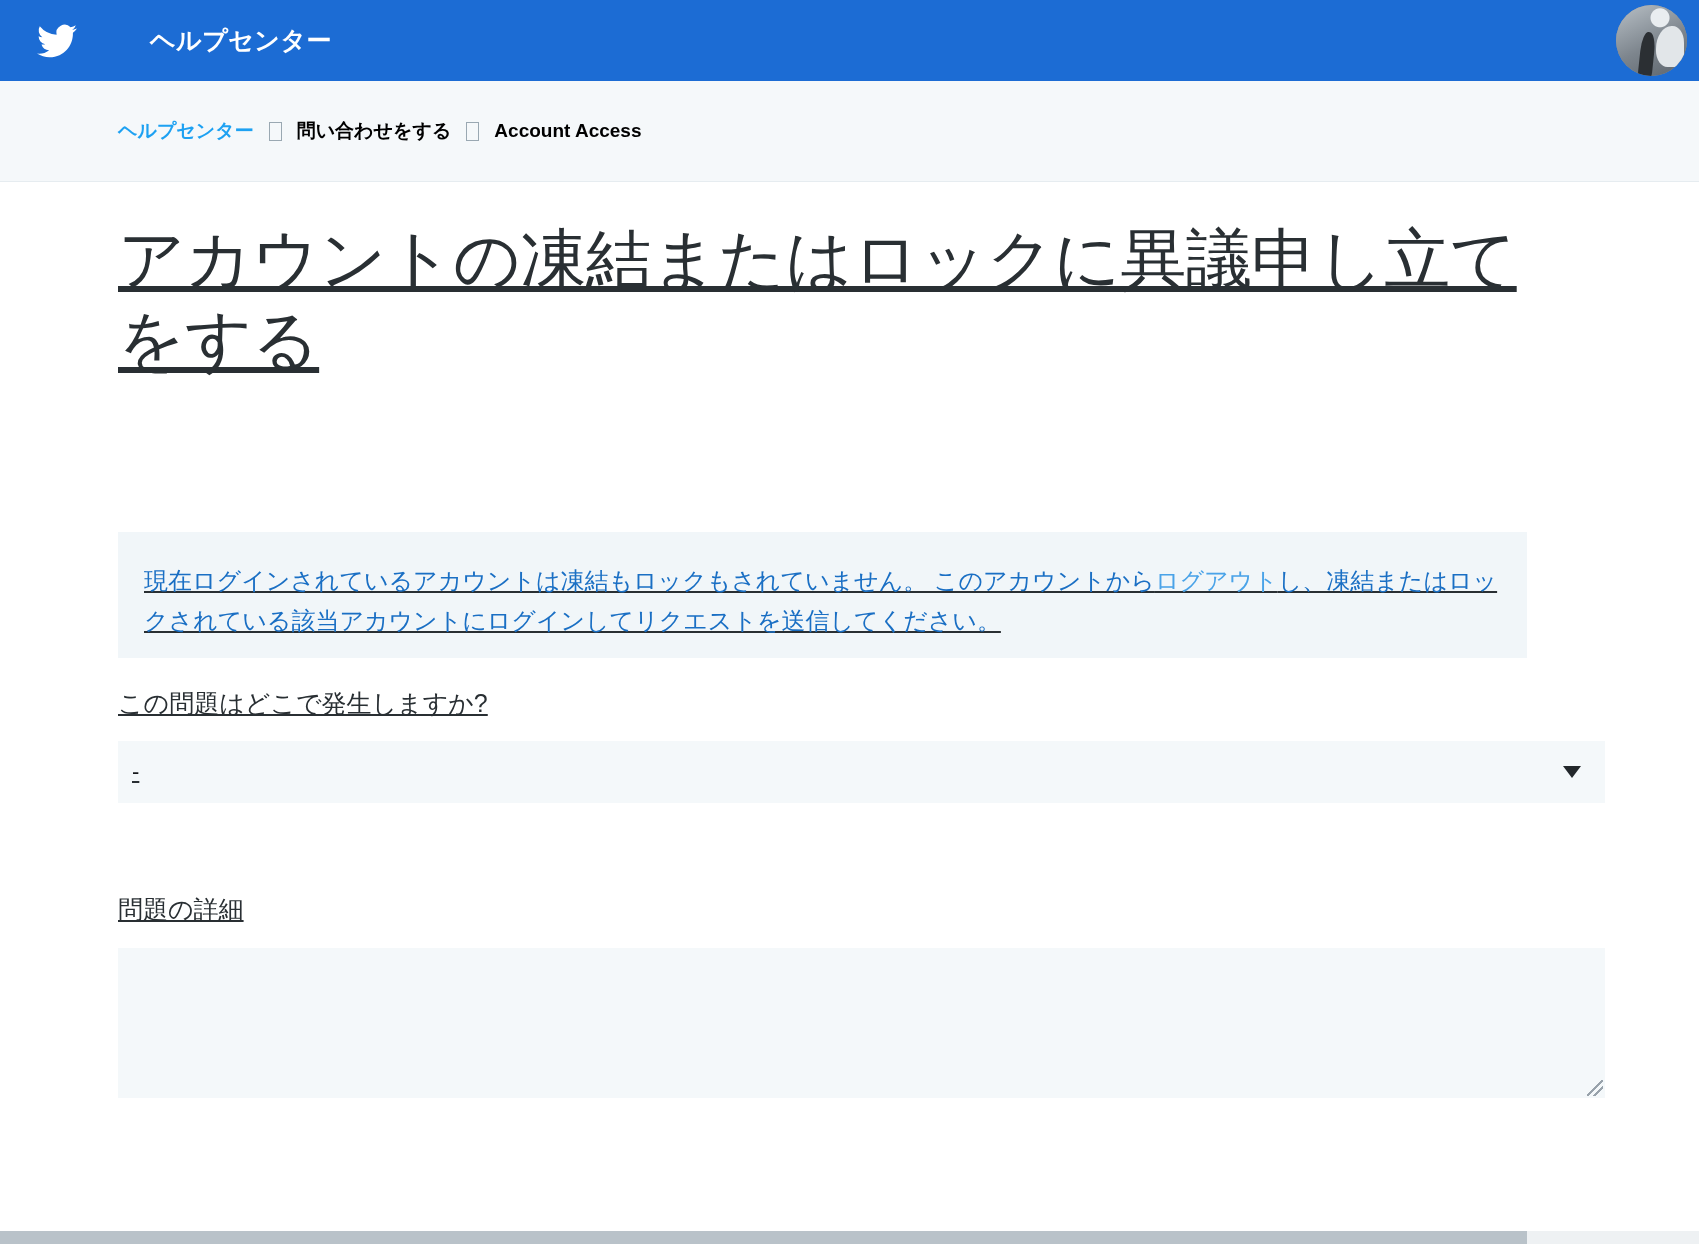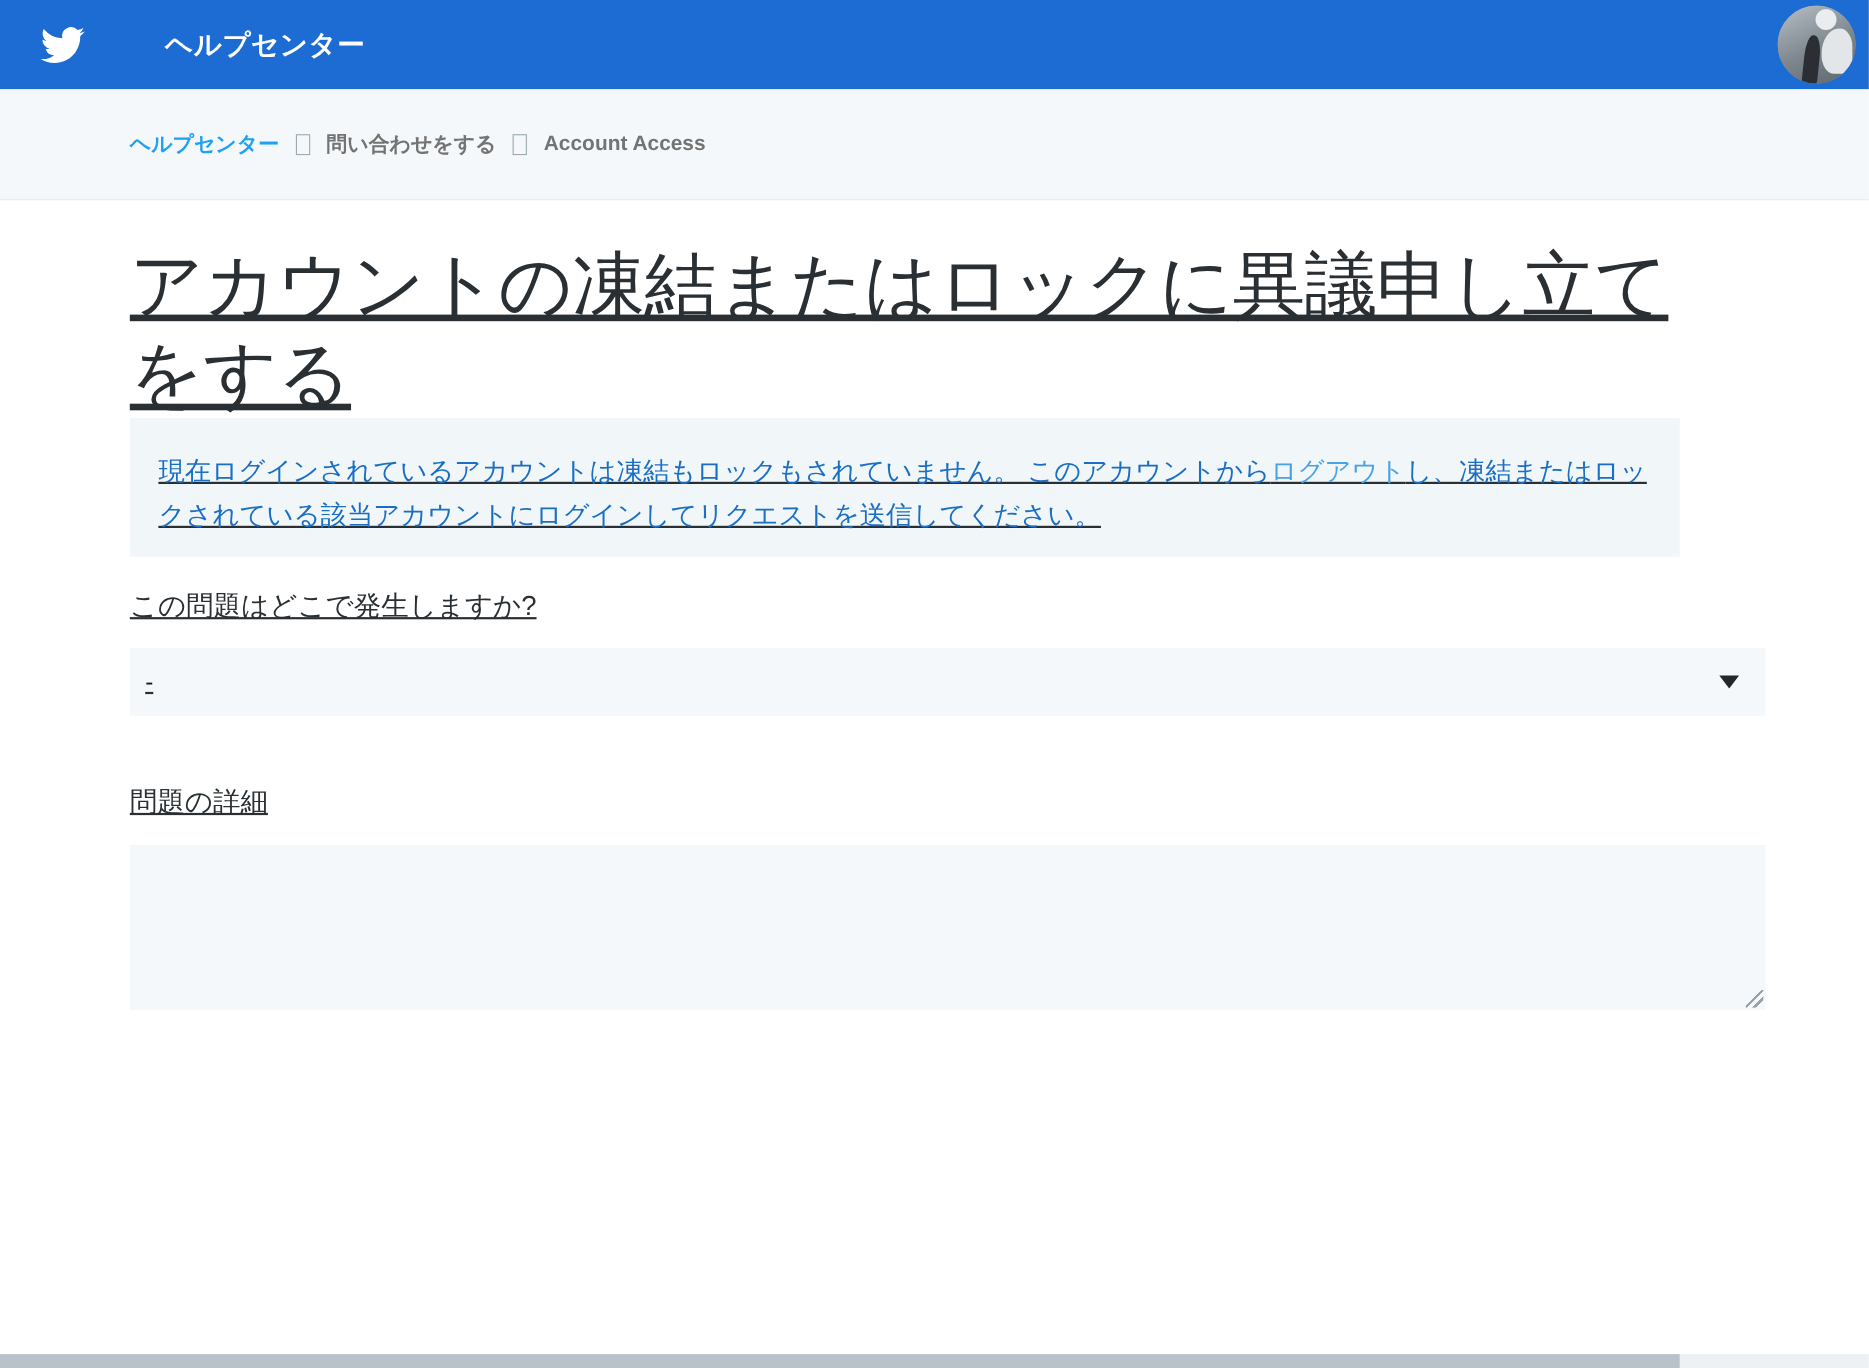--- a/index.html
+++ b/index.html
@@ -103,21 +103,21 @@
     align-items: center;
     font-size: 19px;
     font-weight: bold;
   }
   .crumb-link {
     color: #1da1f2;
     text-decoration: none;
     white-space: nowrap;
   }
   .crumb-static {
-    color: #737373;
+    color: #000000;
     white-space: nowrap;
   }
   .crumb-sep {
     display: inline-block;
     width: 13px;
     height: 19px;
     border: 1px solid #9aa8b2;
     margin: 0 15px;
     box-sizing: border-box;
     font-size: 0;
@@ -134,20 +134,21 @@
     font-weight: normal;
     line-height: 1.22;
     color: #292f33;
     margin: 0;
     padding-top: 37px;
     max-width: 1450px;
     letter-spacing: -0.5px;
   }
 
   .notice {
+    margin-top: 152px;
     width: 1409px;
     background: #f1f6f9;
     padding: 29px 26px 18px 26px;
     box-sizing: border-box;
     font-size: 24px;
     line-height: 1.65;
     color: #1a6fc4;
   }
   .notice a {
     color: #4aa3e8;
@@ -187,21 +188,21 @@
     transform: translateY(-50%);
     width: 0;
     height: 0;
     border-left: 9px solid transparent;
     border-right: 9px solid transparent;
     border-top: 12px solid #22272b;
     pointer-events: none;
   }
 
   .field-details {
-    margin-top: 62px;
+    margin-top: 90px;
   }
   .textarea-box {
     width: 1487px;
     height: 150px;
     margin-top: 23px;
     background: #f4f8fa;
     border: none;
     box-sizing: border-box;
     position: relative;
   }

